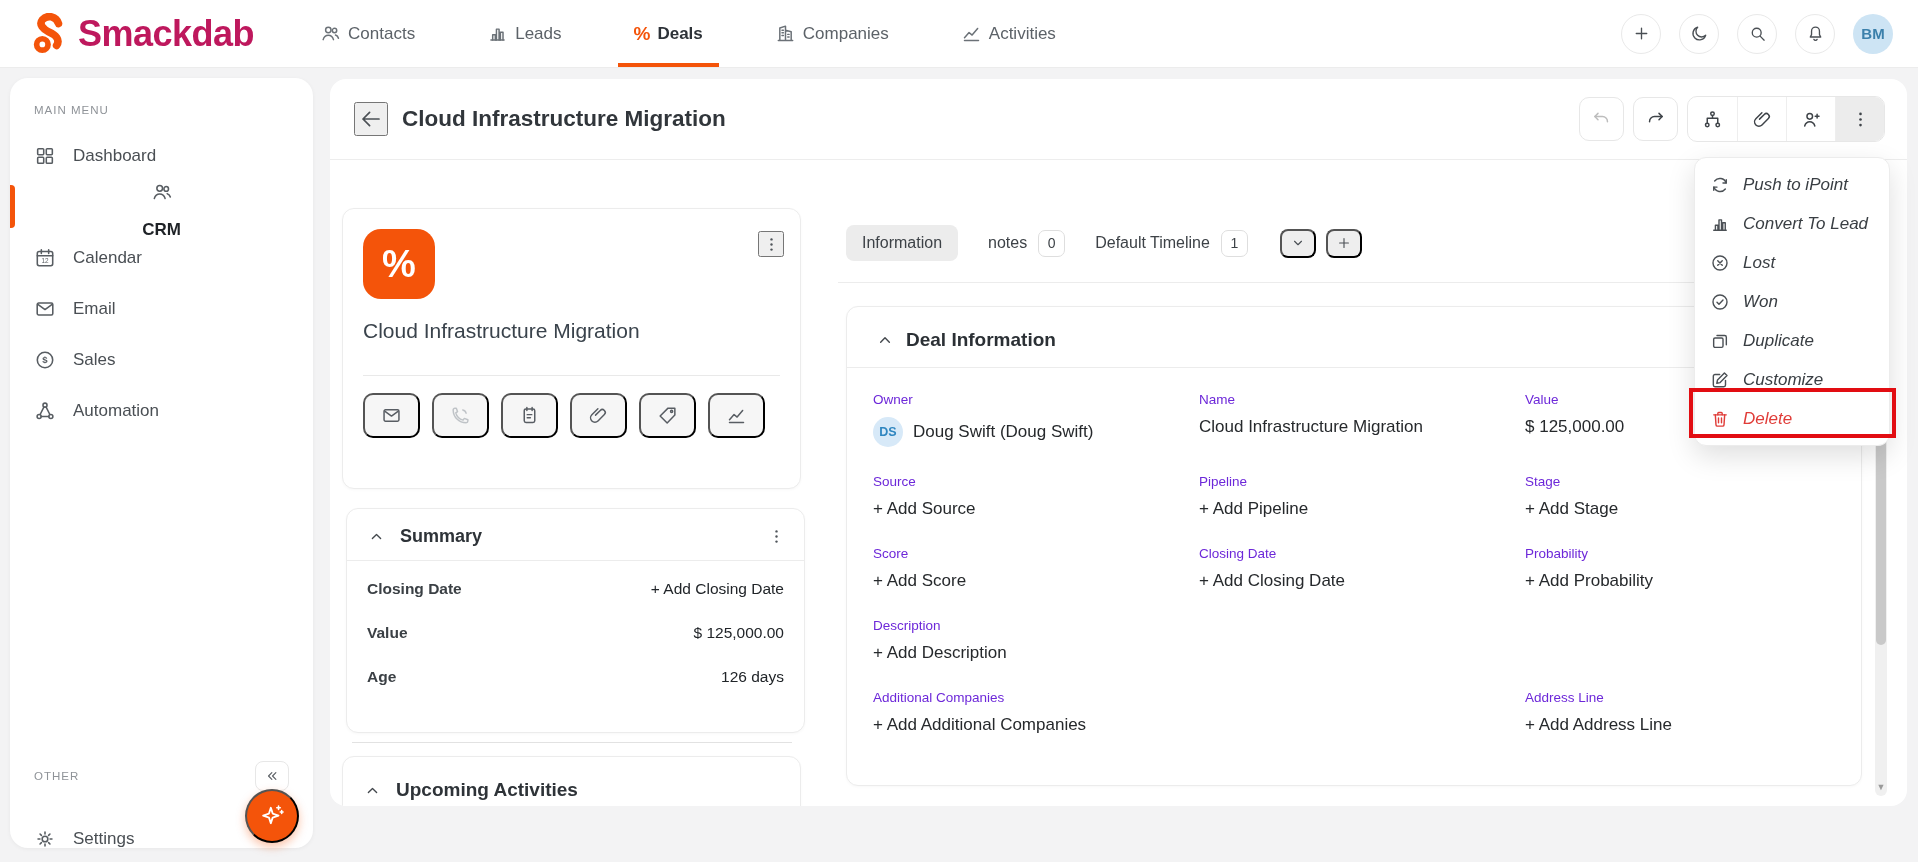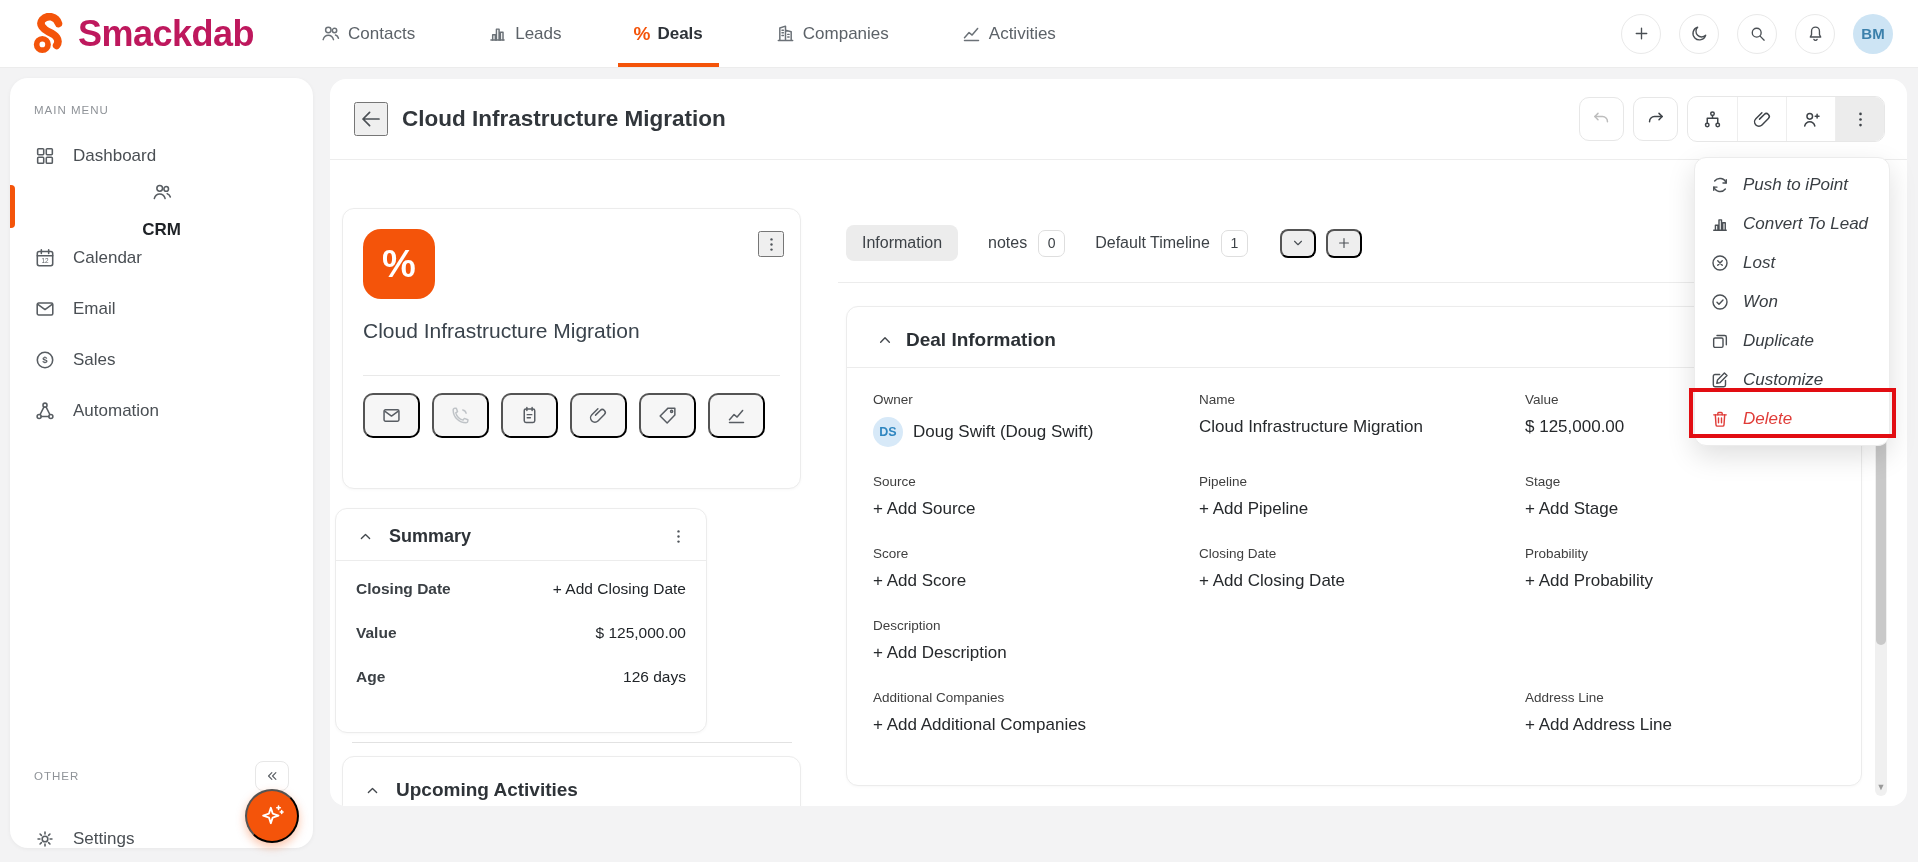--- a/index.html
+++ b/index.html
@@ -80,21 +80,21 @@
   .kebab-btn .ic { width:19px; height:19px; }
   .profile-title { margin-top:20px; font-size:21px; font-weight:500; color:#3a434c; }
   .profile-divider { margin-top:32px; border-top:1px solid #e9e9e9; }
   .quick-actions { display:flex; gap:12px; margin-top:17px; }
   .qa-btn { width:57px; height:45px; background:#f6f6f6; border-radius:10px; display:flex;
             align-items:center; justify-content:center; color:#585d63; }
   .qa-btn .ic { width:21px; height:21px; }
   .qa-btn.dim { color:#bfc3c7; }
 
   
-  .summary-card { left:5px; top:429px; width:372px; height:225px; }
+  .summary-card { left:16px; top:429px; width:459px; height:225px; }
   .sec-head { display:flex; align-items:center; gap:14px; padding:17px 18px 13px 20px; }
   .sec-head .chev { width:19px; height:19px; color:#43484d; }
   .sec-title { font-size:18px; font-weight:700; color:#2e3338; }
   .sec-head .kebab { margin-left:auto; width:19px; height:19px; color:#4f545a; }
   .sec-divider { border-top:1px solid #ececec; }
   .sum-rows { padding:6px 20px 0 20px; }
   .sum-row { display:flex; align-items:center; justify-content:space-between; height:44px; }
   .sum-label { font-size:15.5px; font-weight:700; color:#3b4045; }
   .sum-value { font-size:15.5px; font-weight:500; color:#212529; }
 
@@ -112,21 +112,21 @@
   .tab-util .ic { width:16px; height:16px; }
   .tabs-underline { position:absolute; left:508px; top:203px; width:1024px; border-top:1px solid #ececec; }
 
   
   .deal-card { left:516px; top:227px; width:1016px; height:480px; padding:20px 26px; }
   .deal-head { display:flex; align-items:center; gap:11px; padding:2px 0 16px 2px; }
   .deal-head .chev { width:20px; height:20px; color:#43484d; }
   .deal-title { font-size:19px; font-weight:700; color:#2b3035; }
   .deal-divider { border-top:1px solid #ececec; margin:0 -26px; }
   .fields-grid { display:grid; grid-template-columns:1fr 1fr 1fr; row-gap:27px; column-gap:16px; margin-top:24px; }
-  .field-label { font-size:13.5px; color:#404040; margin-bottom:10px; }
+  .field-label { font-size:13.5px; color:#6d28d9; margin-bottom:10px; }
   .field-value { font-size:17px; font-weight:500; color:#26292c; display:flex; align-items:center; gap:10px; }
   .mini-avatar { width:30px; height:30px; border-radius:50%; background:#d7e9f8; color:#2f86c0;
                  font-size:12.5px; font-weight:700; display:flex; align-items:center; justify-content:center; }
   .col1 { grid-column:1; } .col3 { grid-column:3; }
 
   
   .ctx-menu { position:absolute; left:1694px; top:157px; width:196px; background:#fff; border:1px solid #ececec;
               border-radius:12px; box-shadow:0 10px 28px rgba(0,0,0,.13); padding:7px 0; z-index:40;font-style:italic; }
   .ctx-item { display:flex; align-items:center; gap:13px; height:39px; padding:0 15px; font-size:17px; color:#393e43; cursor:pointer; }
   .ctx-item .ic { width:20px; height:20px; color:#4b5055; }

